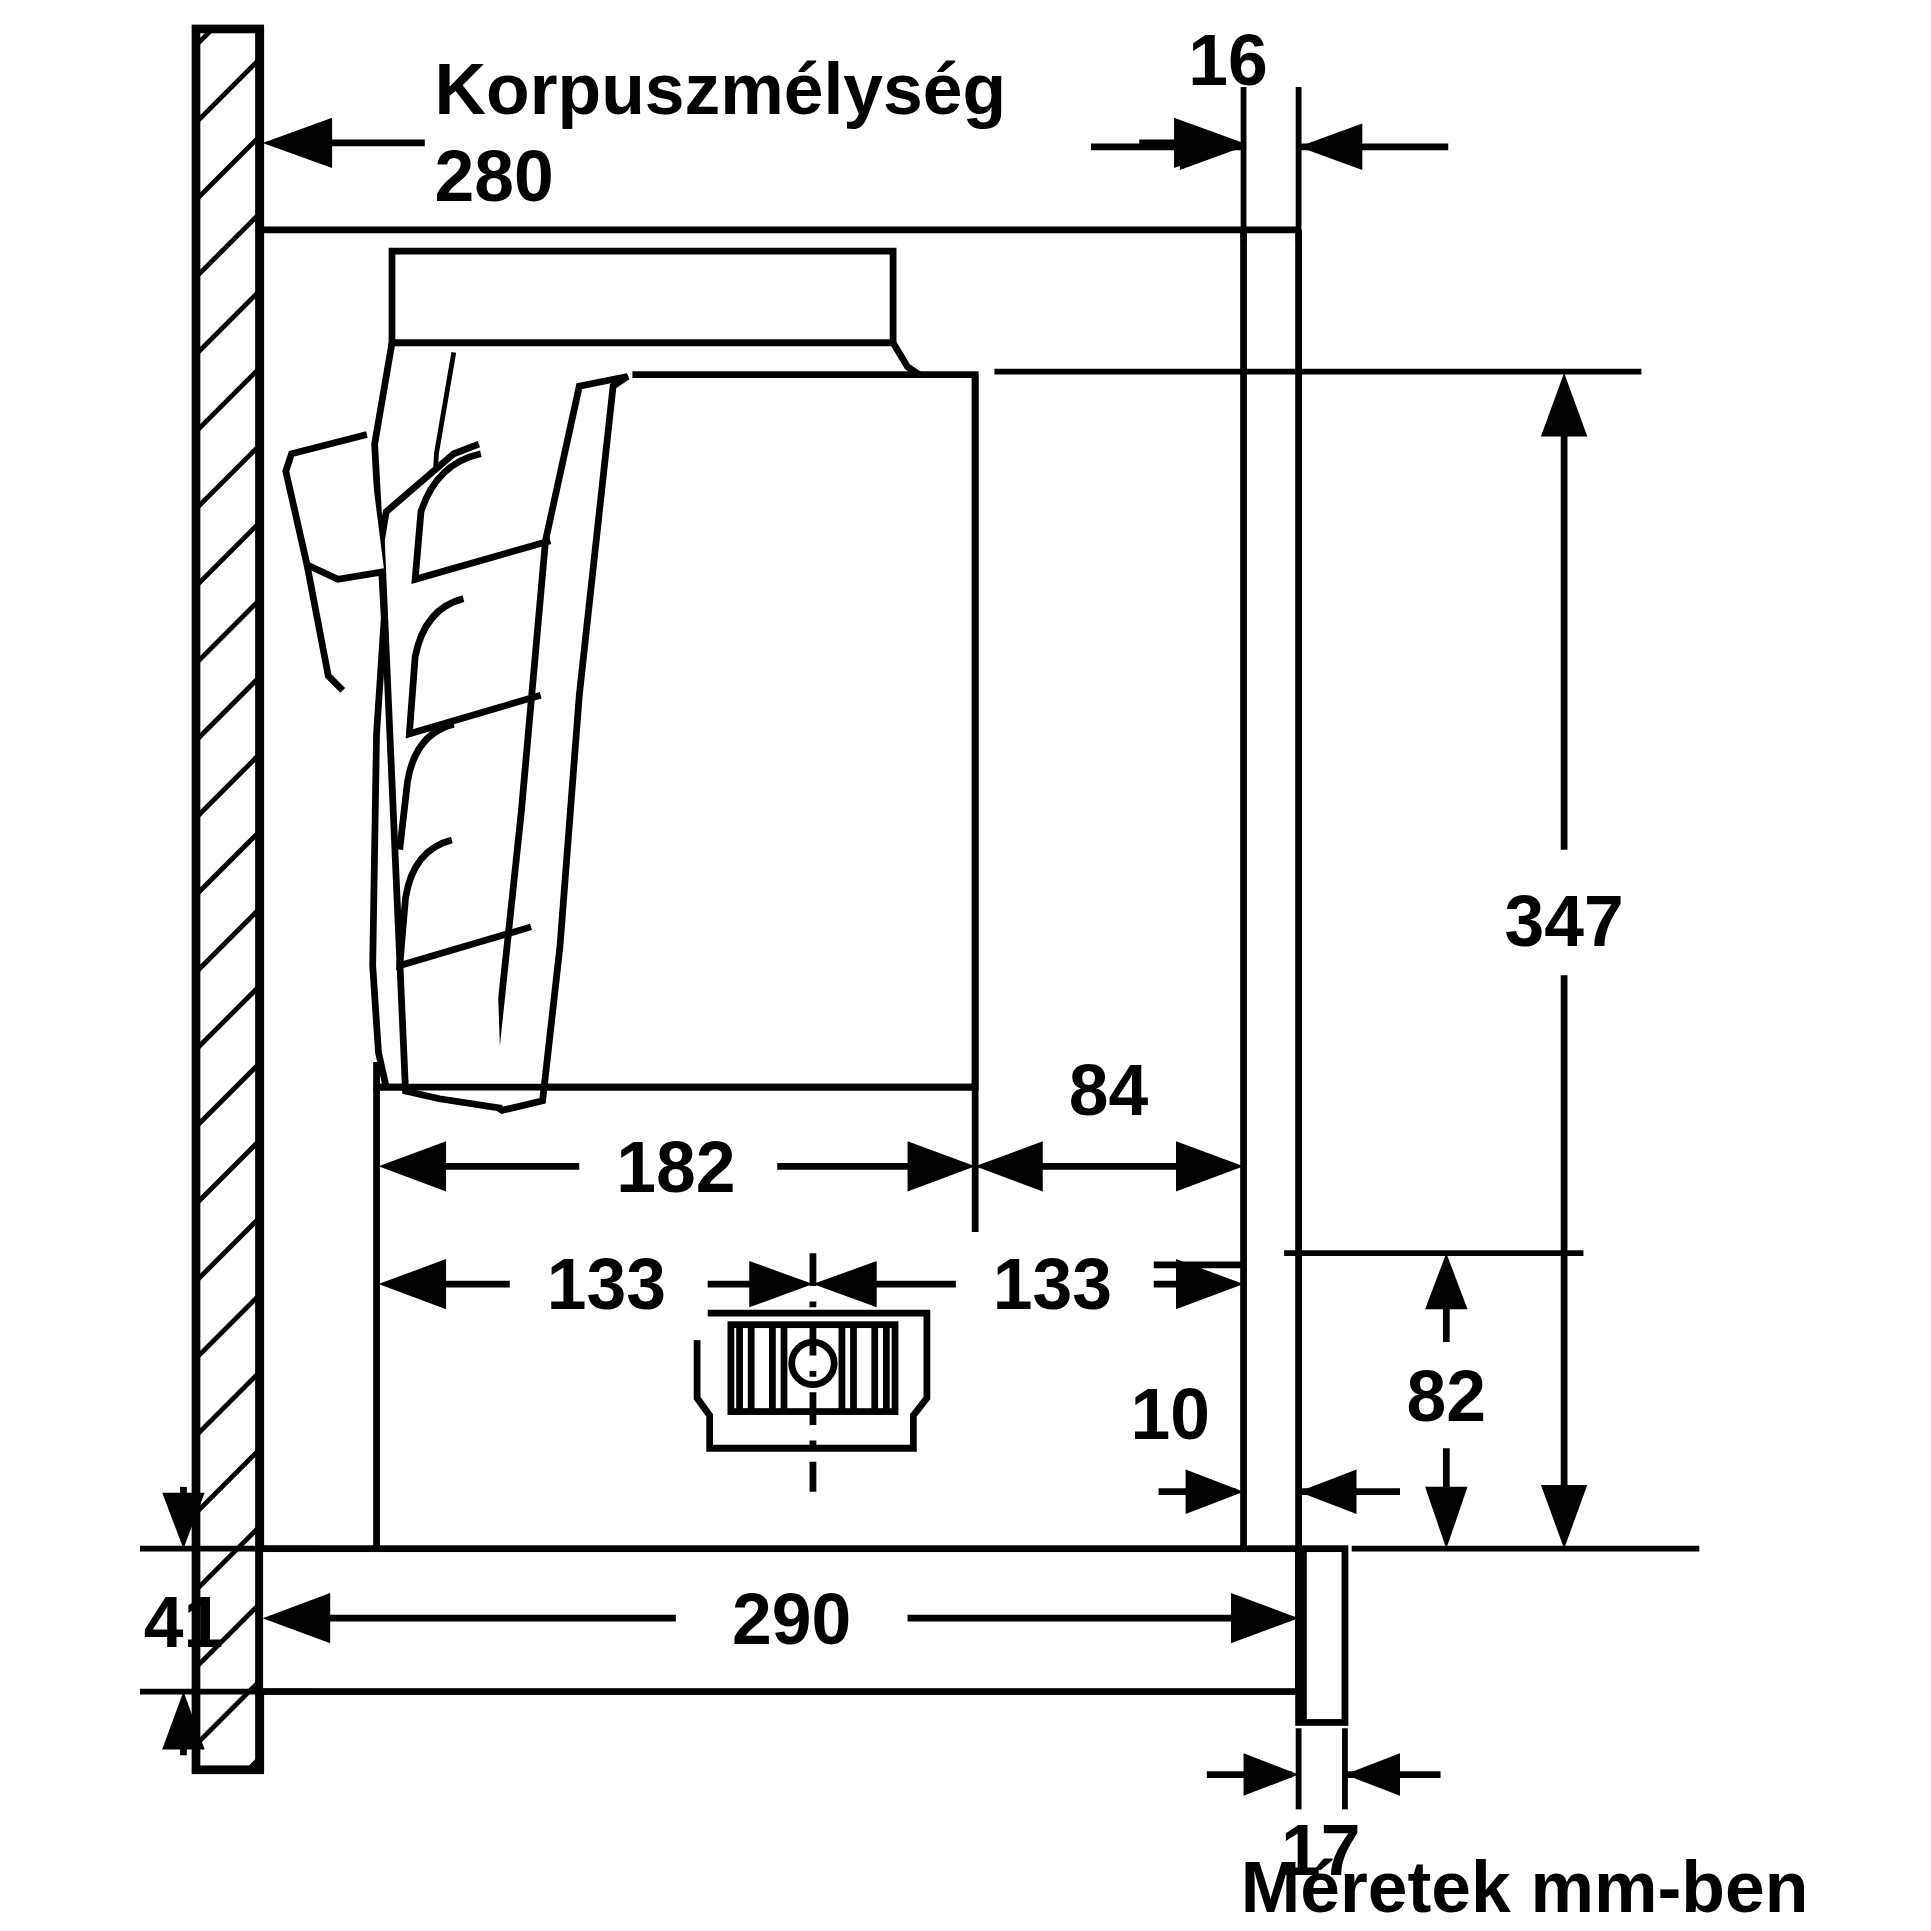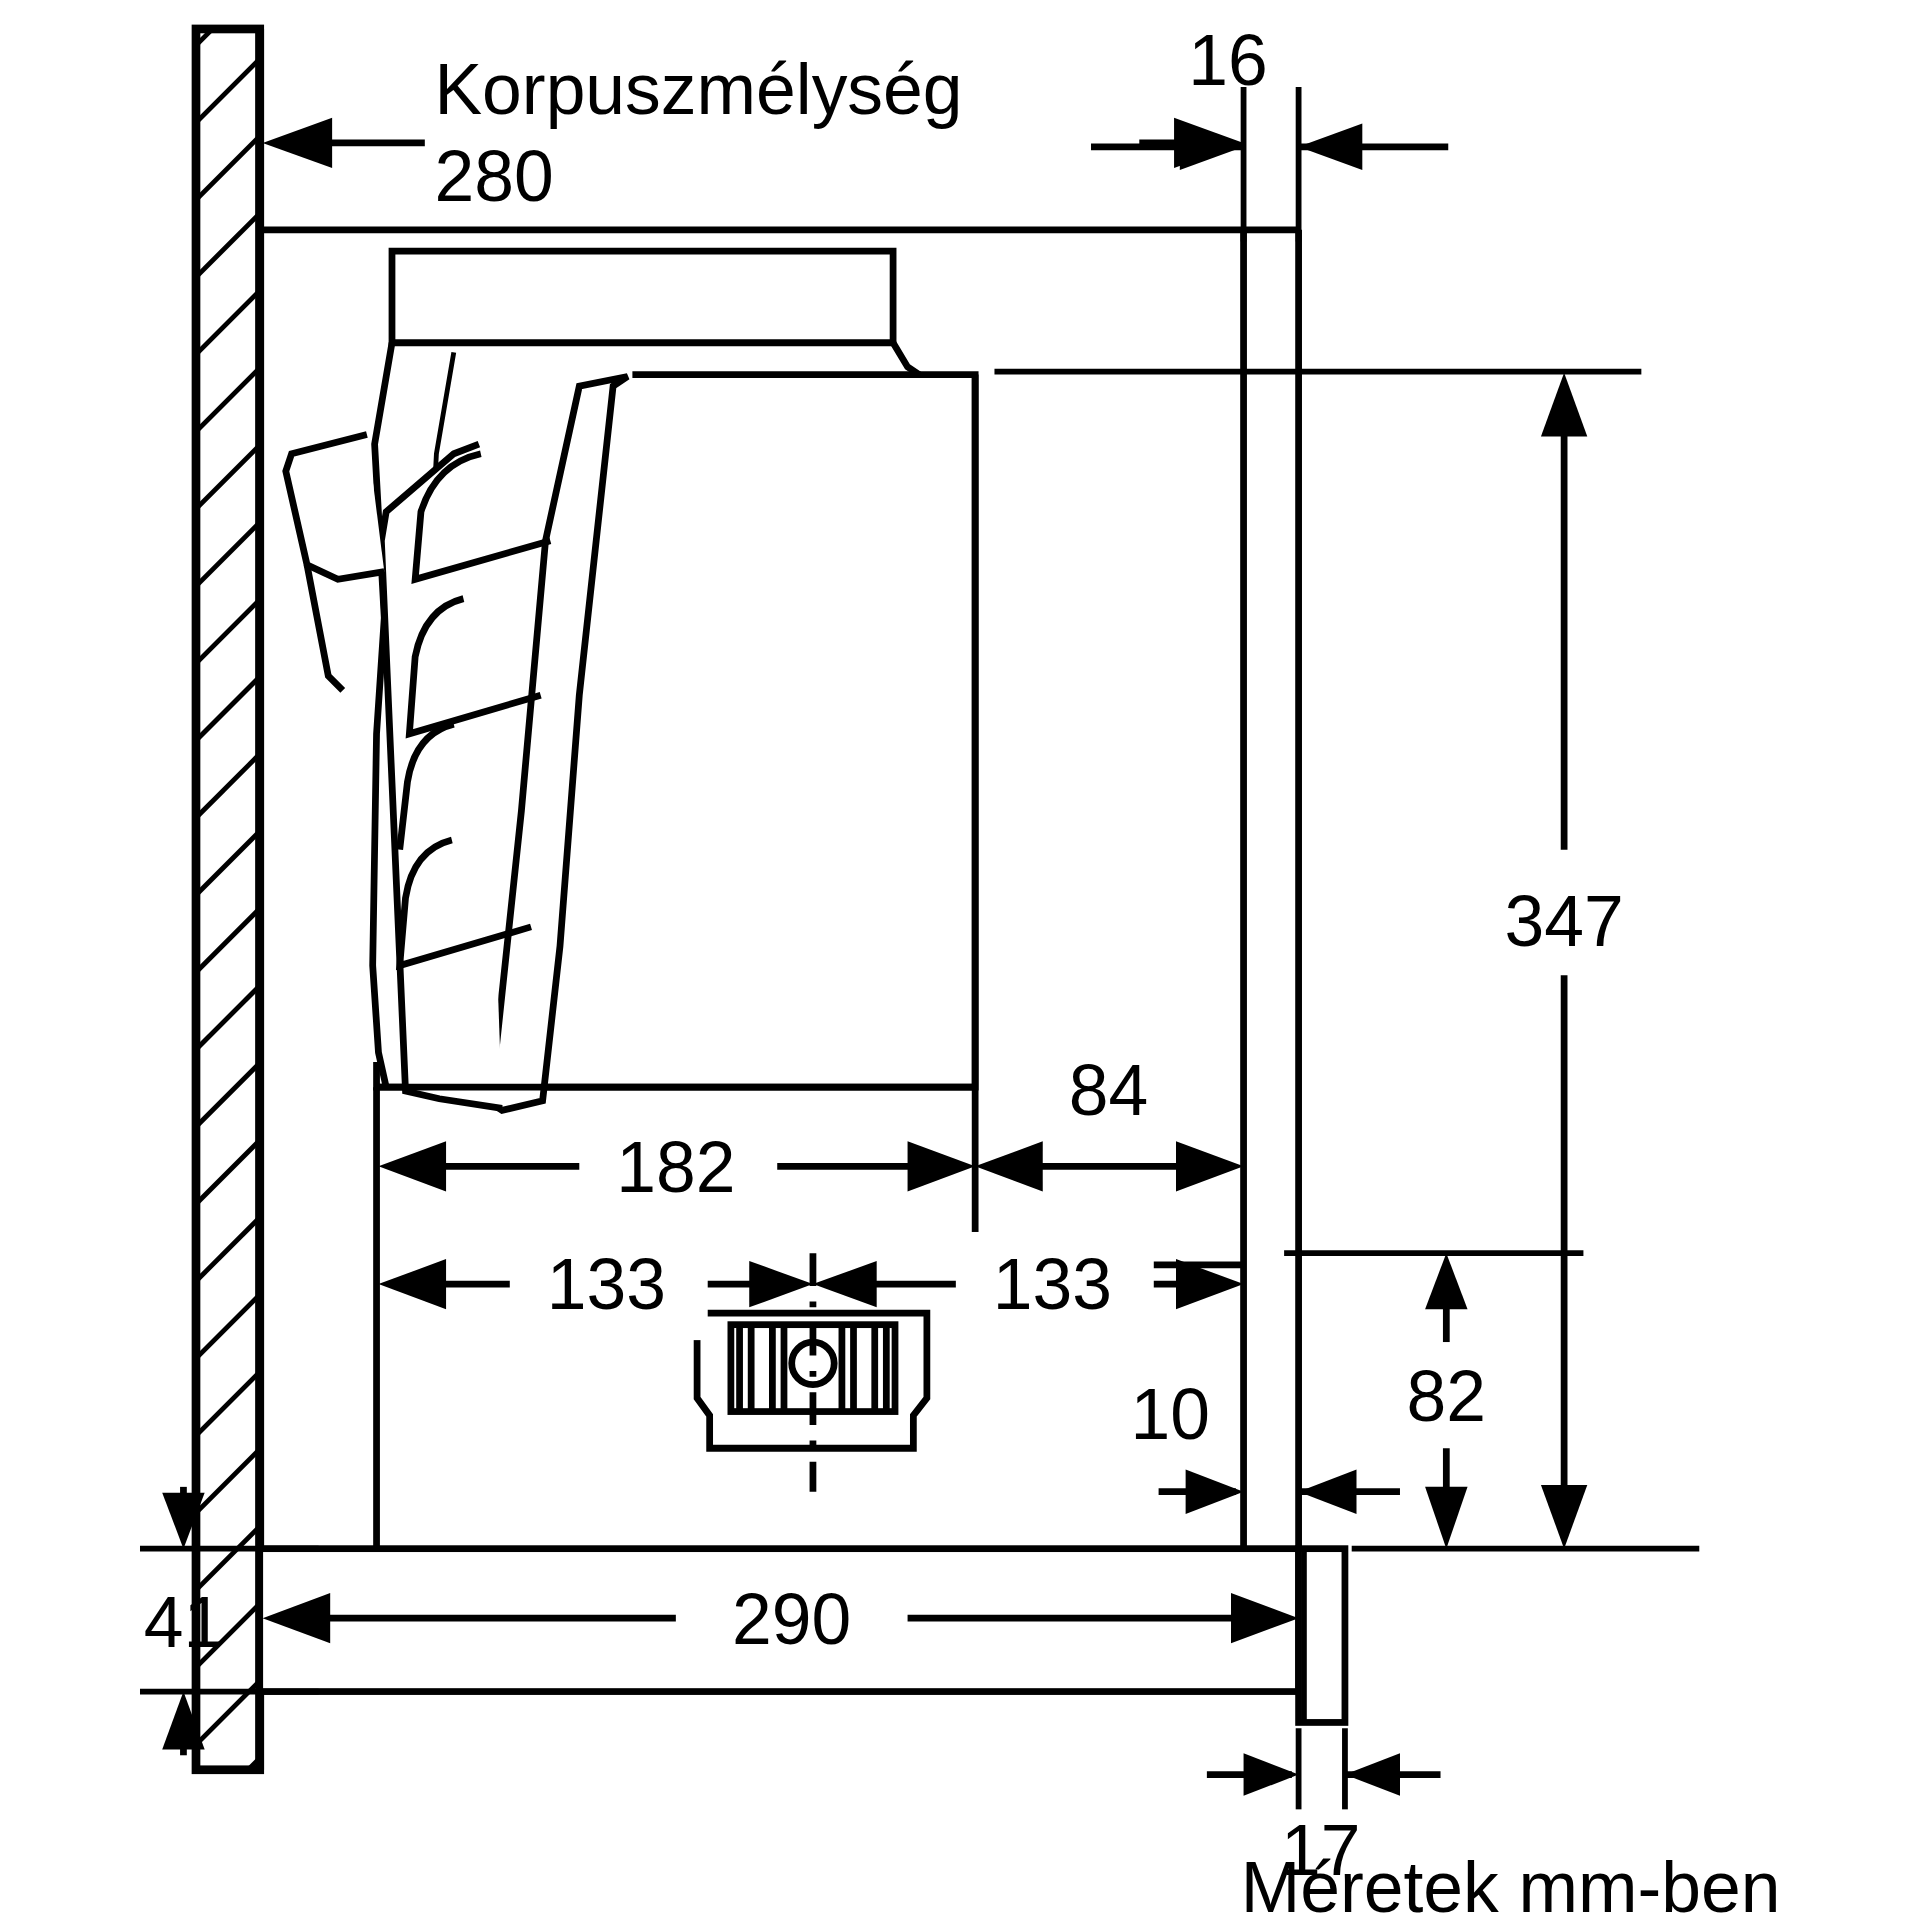--- a/index.html
+++ b/index.html
@@ -11,20 +11,21 @@
     width: 1931px;
     height: 1931px;
     font-family: "Liberation Sans", sans-serif;
     overflow: hidden;
   }
   #drawing-root {
     position: relative;
     width: 1931px;
     height: 1671px;
     background: #ffffff;
+    font-weight: bold;
   }
   svg#tech-drawing {
     display: block;
     width: 1931px;
     height: 1931px;
   }
   .ln {
     stroke: #000000;
     fill: none;
     stroke-linecap: butt;

